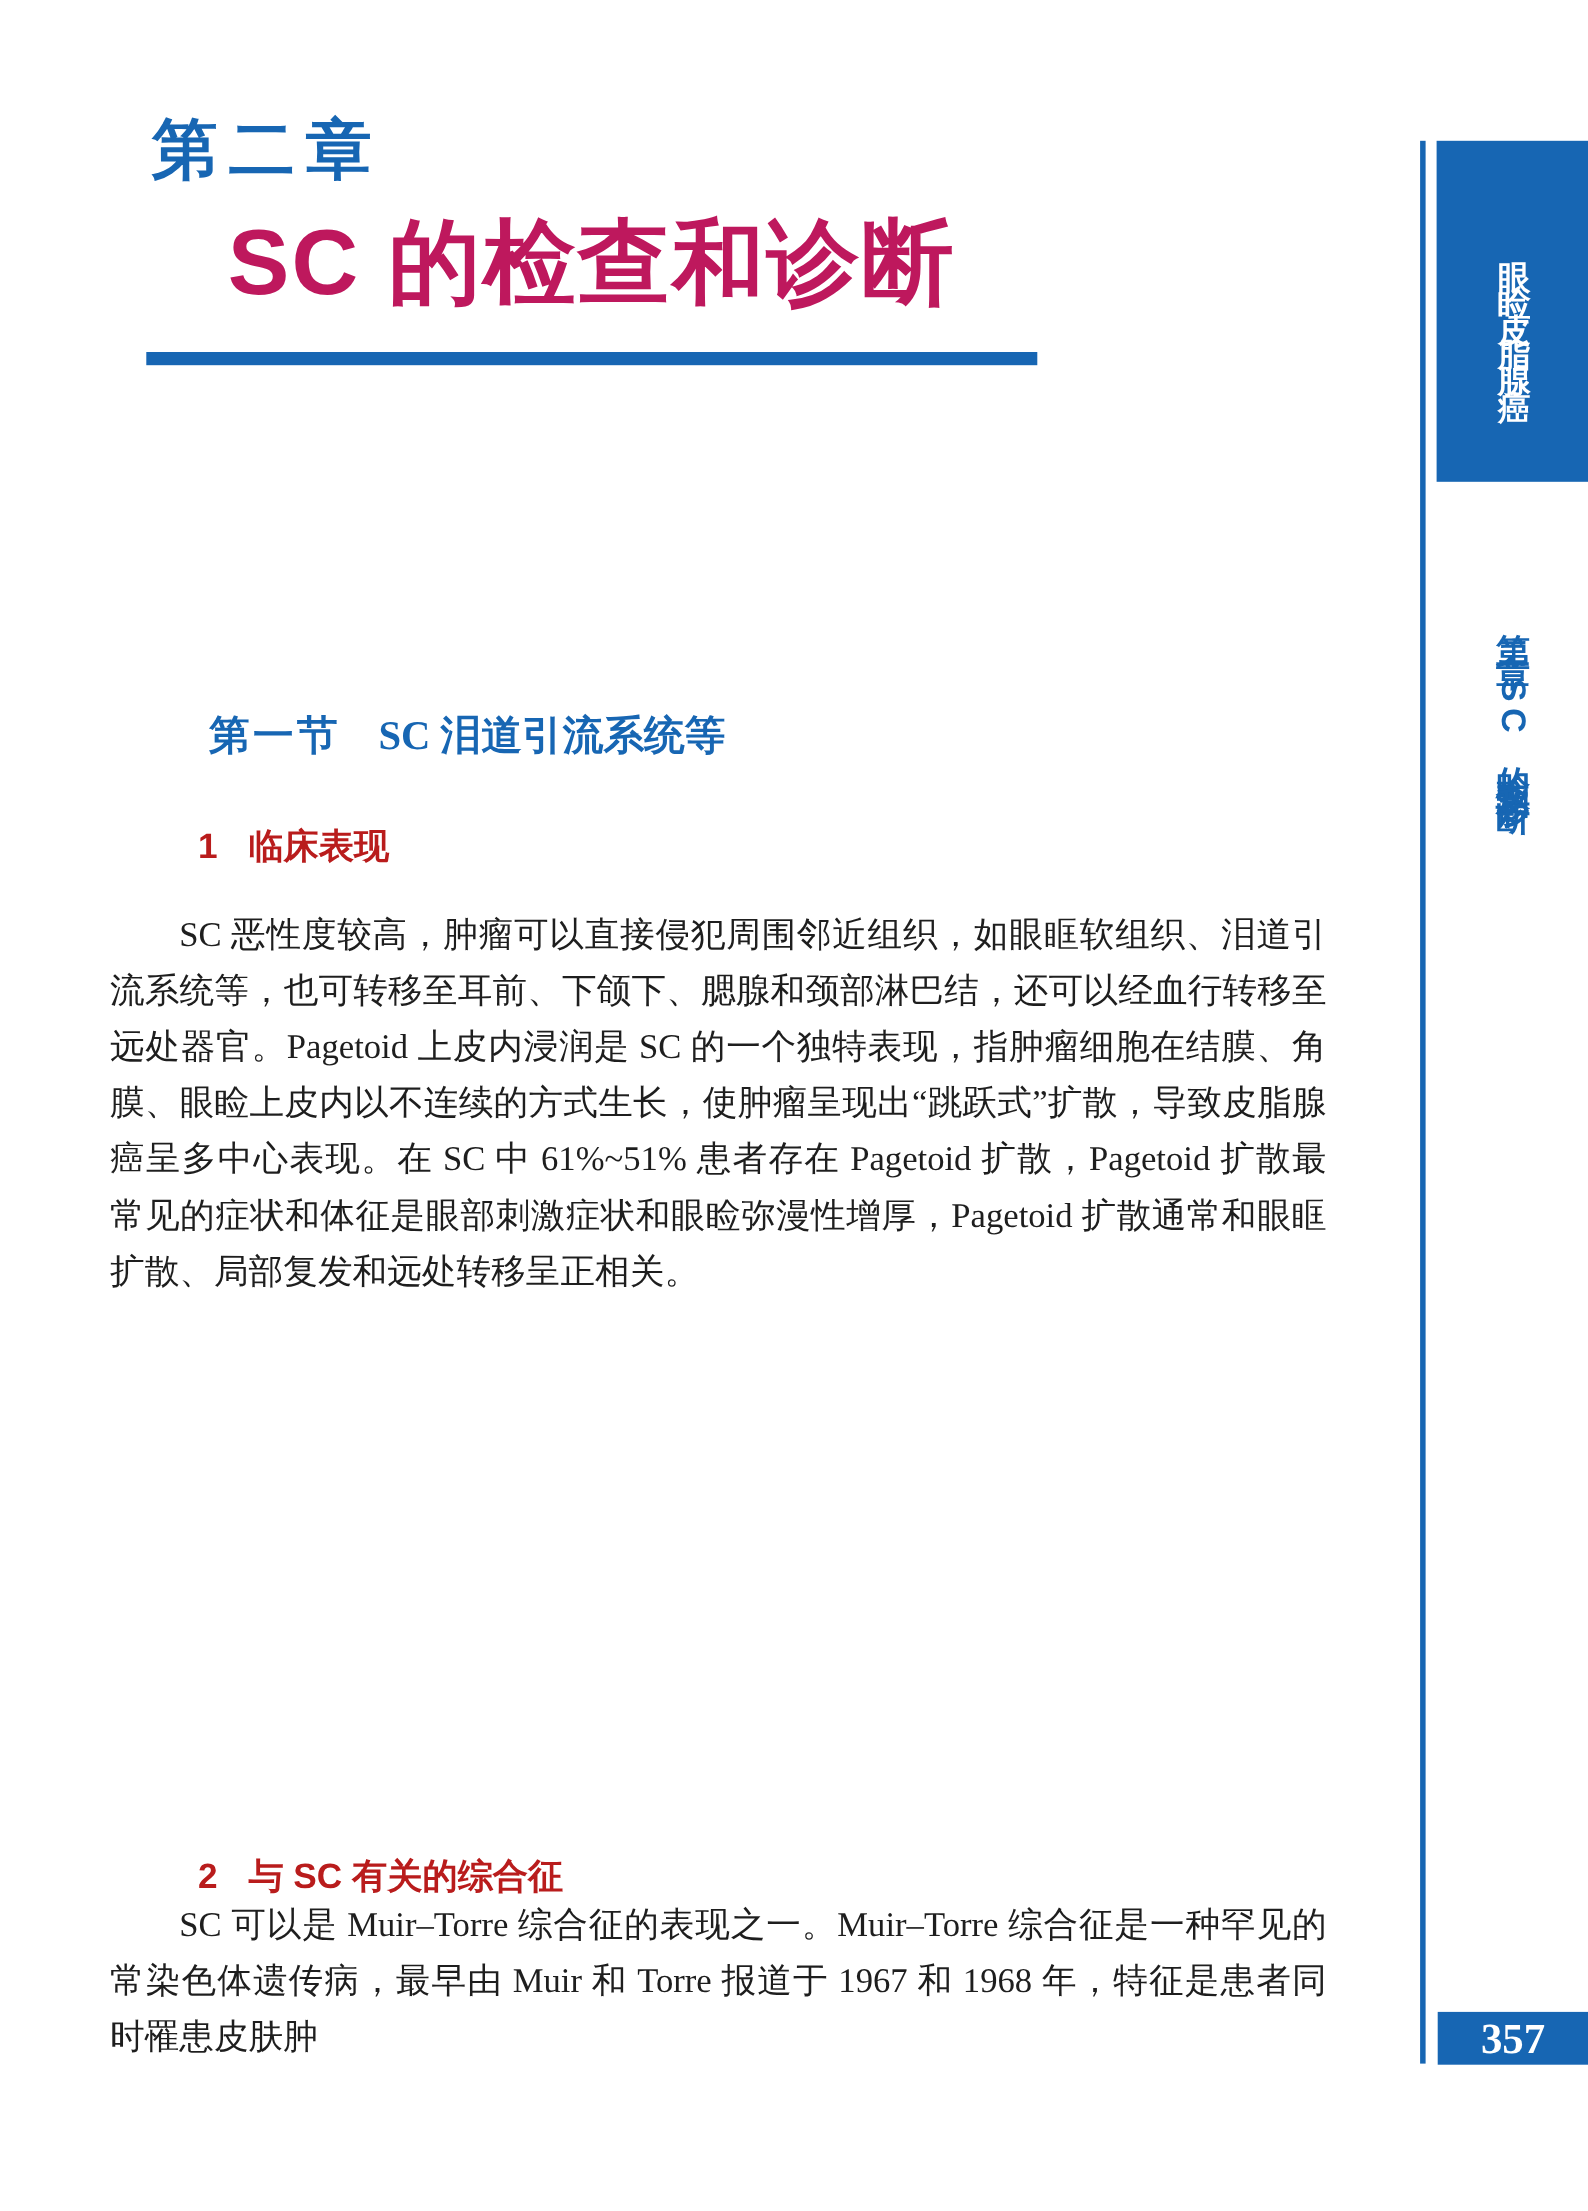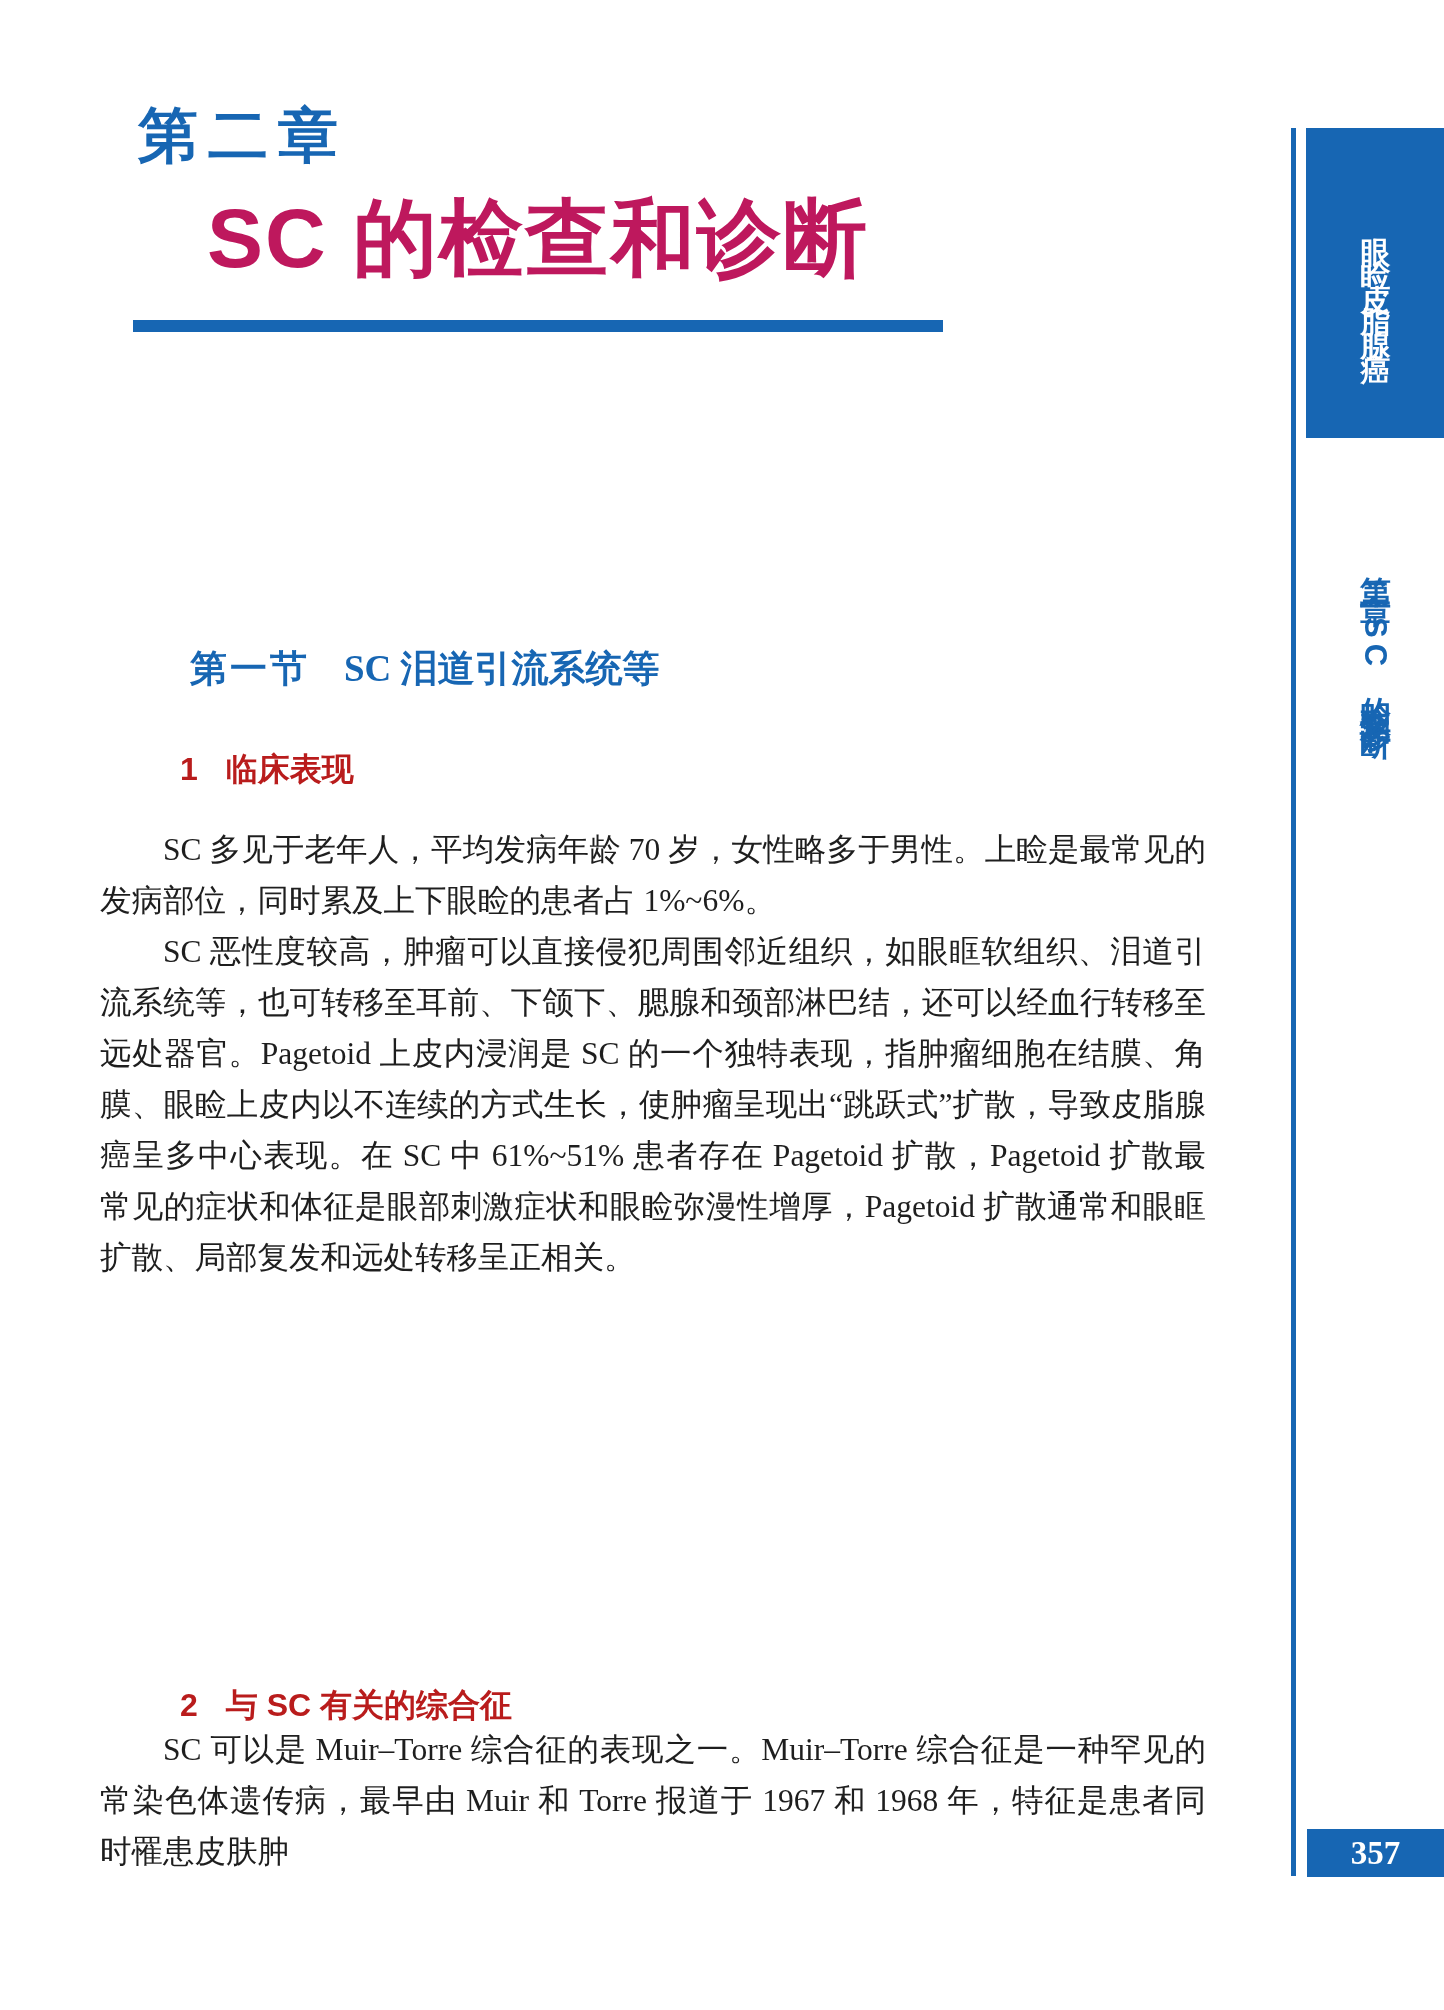--- a/index.html
+++ b/index.html
@@ -62,21 +62,21 @@
   .sidebar-chapter .chap-title {
     font-family: "Liberation Sans", sans-serif;
     font-weight: 800; font-size: 31px; letter-spacing: 6px;
     margin-top: 34px;
   }
   .page-badge {
     position: absolute; left: 1307px; top: 1829px;
     width: 137px; height: 48px; background: #1766b3;
     color: #ffffff; display: flex; align-items: center; justify-content: center;
     font-family: "Liberation Serif", serif;
-    font-weight: 700; font-size: 33px;
+    font-weight: 700; font-size: 39px;
   }
 
   
   .section-heading {
     position: absolute; left: 190px; top: 644px;
     font-family: "Liberation Serif", serif;
     font-weight: 700; font-size: 37px; color: #1766b3;
     white-space: nowrap;
   }
   .section-heading .num { margin-right: 34px; letter-spacing: 3px; }
@@ -123,21 +123,20 @@
 </div>
 
 <div class="section-heading">
   <span class="num">第一节</span><span>SC 泪道引流系统等</span>
 </div>
 
 <div class="subsection-heading first">
   <span class="num">1</span><span>临床表现</span>
 </div>
 <div class="body-block first">
-  <p>SC 多见于老年人，平均发病年龄 70 岁，女性略多于男性。上睑是最常见的发病部位，同时累及上下眼睑的患者占 1%~6%。</p>
   <p>SC 恶性度较高，肿瘤可以直接侵犯周围邻近组织，如眼眶软组织、泪道引流系统等，也可转移至耳前、下颌下、腮腺和颈部淋巴结，还可以经血行转移至远处器官。Pagetoid 上皮内浸润是 SC 的一个独特表现，指肿瘤细胞在结膜、角膜、眼睑上皮内以不连续的方式生长，使肿瘤呈现出“跳跃式”扩散，导致皮脂腺癌呈多中心表现。在 SC 中 61%~51% 患者存在 Pagetoid 扩散，Pagetoid 扩散最常见的症状和体征是眼部刺激症状和眼睑弥漫性增厚，Pagetoid 扩散通常和眼眶扩散、局部复发和远处转移呈正相关。</p>
 </div>
 
 <div class="subsection-heading second">
   <span class="num">2</span><span>与 SC 有关的综合征</span>
 </div>
 <div class="body-block second">
   <p>SC 可以是 Muir–Torre 综合征的表现之一。Muir–Torre 综合征是一种罕见的常染色体遗传病，最早由 Muir 和 Torre 报道于 1967 和 1968 年，特征是患者同时罹患皮肤肿</p>
 </div>
 

